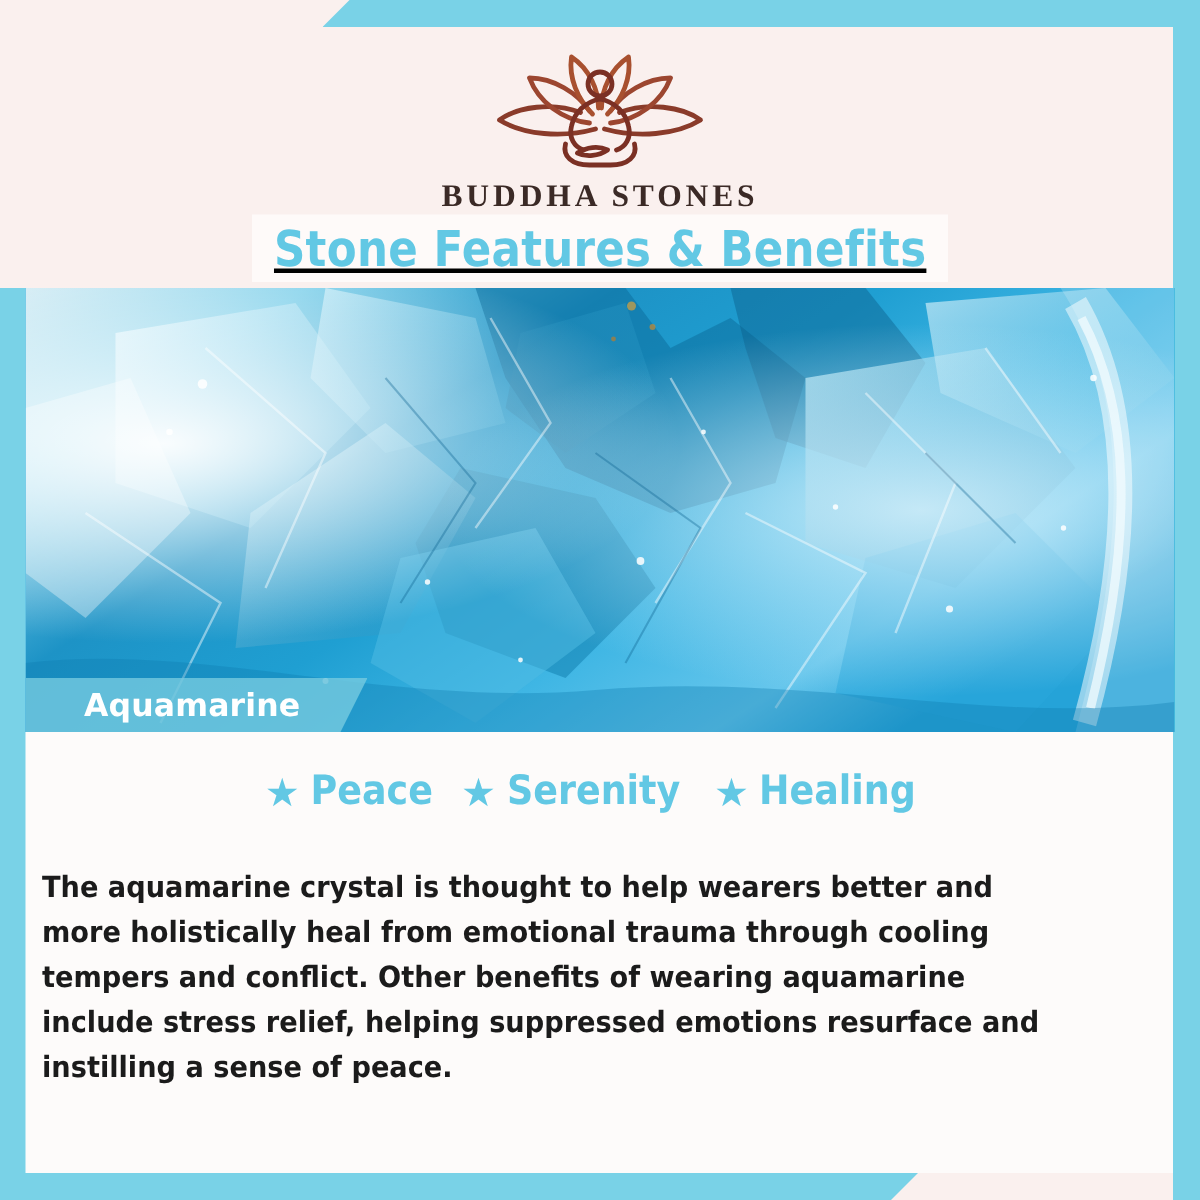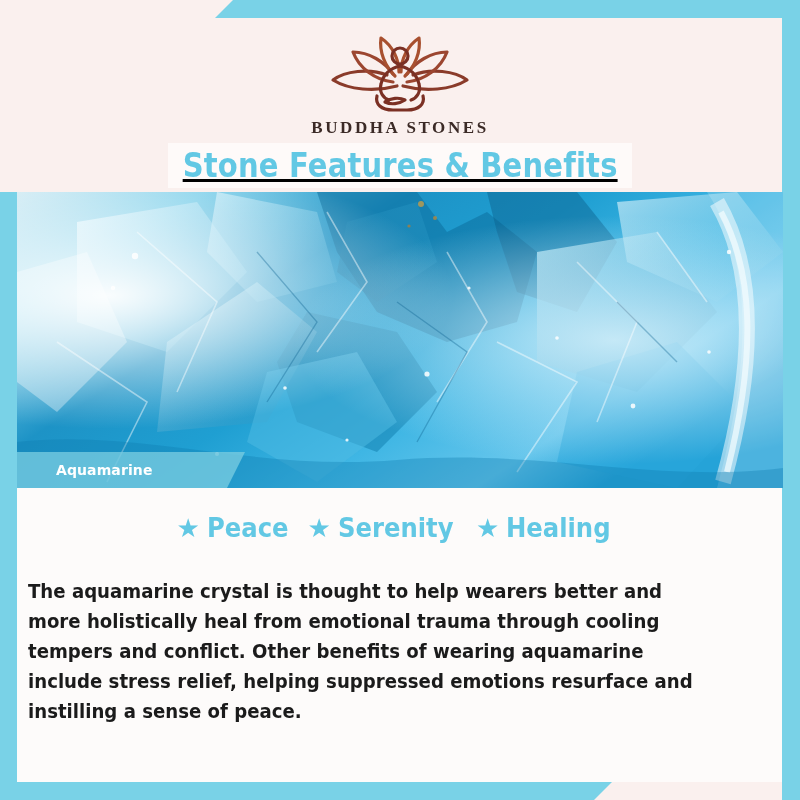--- a/index.html
+++ b/index.html
@@ -93,21 +93,21 @@
     text-align: center;
   }
   .logo-mark {
     display: block;
     margin: 0 auto;
   }
   .logo-wordmark {
     display: block;
     margin-top: 4px;
     font-family: "Liberation Serif", serif;
-    font-size: 17px;
+    font-size: 21px;
     font-weight: 700;
     letter-spacing: 2.6px;
     color: #3b2a26;
   }
 
   
   .title-banner {
     position: absolute;
     top: 143px;
     left: 168px;
@@ -153,21 +153,21 @@
     top: 452px;
     height: 36px;
     width: 228px;
     background: rgba(118, 203, 224, 0.80);
     clip-path: polygon(0 0, 100% 0, calc(100% - 18px) 100%, 0 100%);
     display: flex;
     align-items: center;
   }
   .stone-tag-label {
     font-family: "DejaVu Sans", sans-serif;
-    font-size: 14px;
+    font-size: 21px;
     font-weight: 700;
     color: #ffffff;
     padding-left: 39px;
     letter-spacing: 0.1px;
     white-space: nowrap;
   }
 
   
   .keywords {
     position: absolute;

